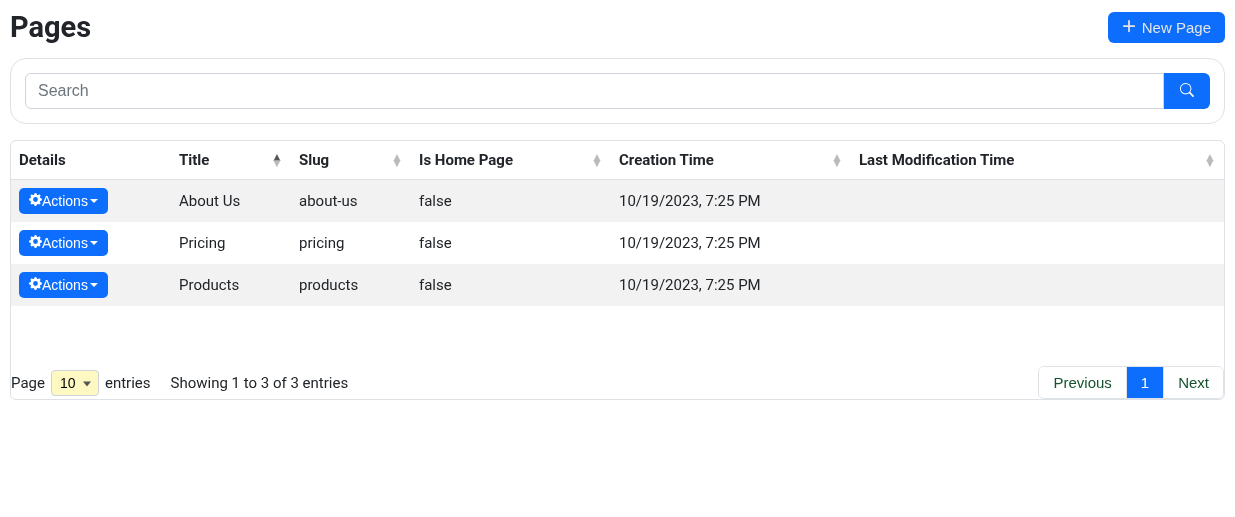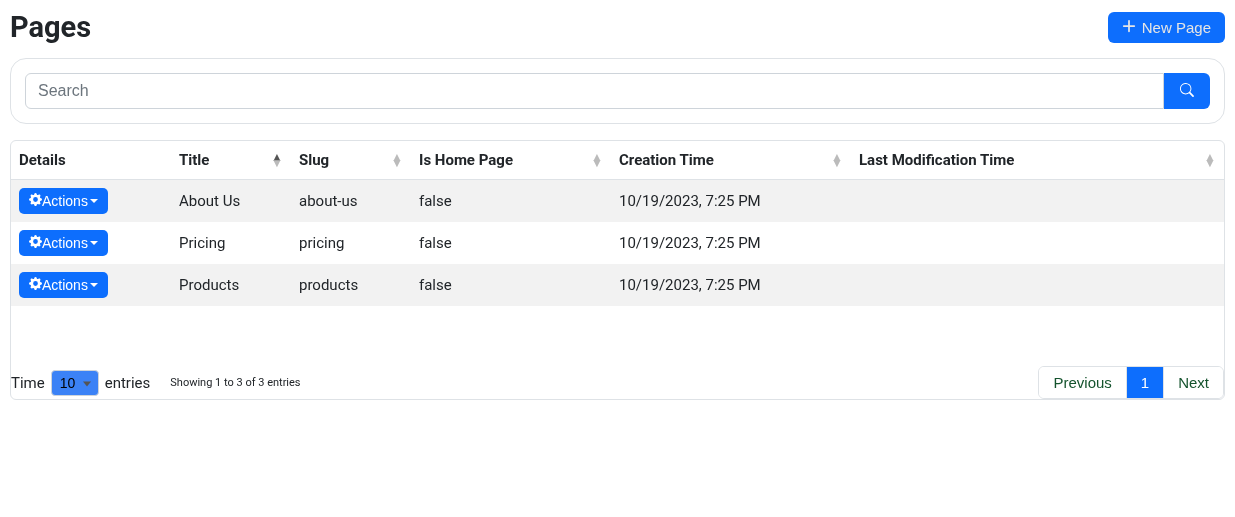--- a/index.html
+++ b/index.html
@@ -134,41 +134,41 @@
       align-items: center;
       gap: 6px;
       font-size: 15px;
     }
     .length-select {
       border: 1px solid #ced4da;
       border-radius: 4px;
       padding: 4px 22px 4px 8px;
       font-size: 14px;
       appearance: none;
-      background: #3b82f6;
+      background: #fef9c3;
       position: relative;
     }
     .select-wrap {
       position: relative;
       display: inline-block;
     }
     .select-wrap::after {
       content: "";
       position: absolute;
       right: 8px;
       top: 50%;
       transform: translateY(-30%);
       width: 0;
       height: 0;
       border-left: 4px solid transparent;
       border-right: 4px solid transparent;
       border-top: 5px solid #555;
       pointer-events: none;
     }
-    .info-text { font-size: 11px; }
+    .info-text { font-size: 15px; }
     .pagination {
       display: flex;
       border: 1px solid #dee2e6;
       border-radius: 6px;
       overflow: hidden;
     }
     .page-link {
       padding: 7px 14px;
       font-size: 15px;
       color: #6c757d;
@@ -301,21 +301,21 @@
           <td>false</td>
           <td>10/19/2023, 7:25 PM</td>
           <td></td>
         </tr>
       </tbody>
   </table>
 
   <div class="footer-row">
     <div class="footer-left">
       <div class="length-group">
-        <span>Time</span>
+        <span>Page</span>
         <span class="select-wrap">
           <select class="length-select">
             <option>10</option>
           </select>
         </span>
         <span>entries</span>
       </div>
       <div class="info-text">Showing 1 to 3 of 3 entries</div>
     </div>
     <div class="pagination">

